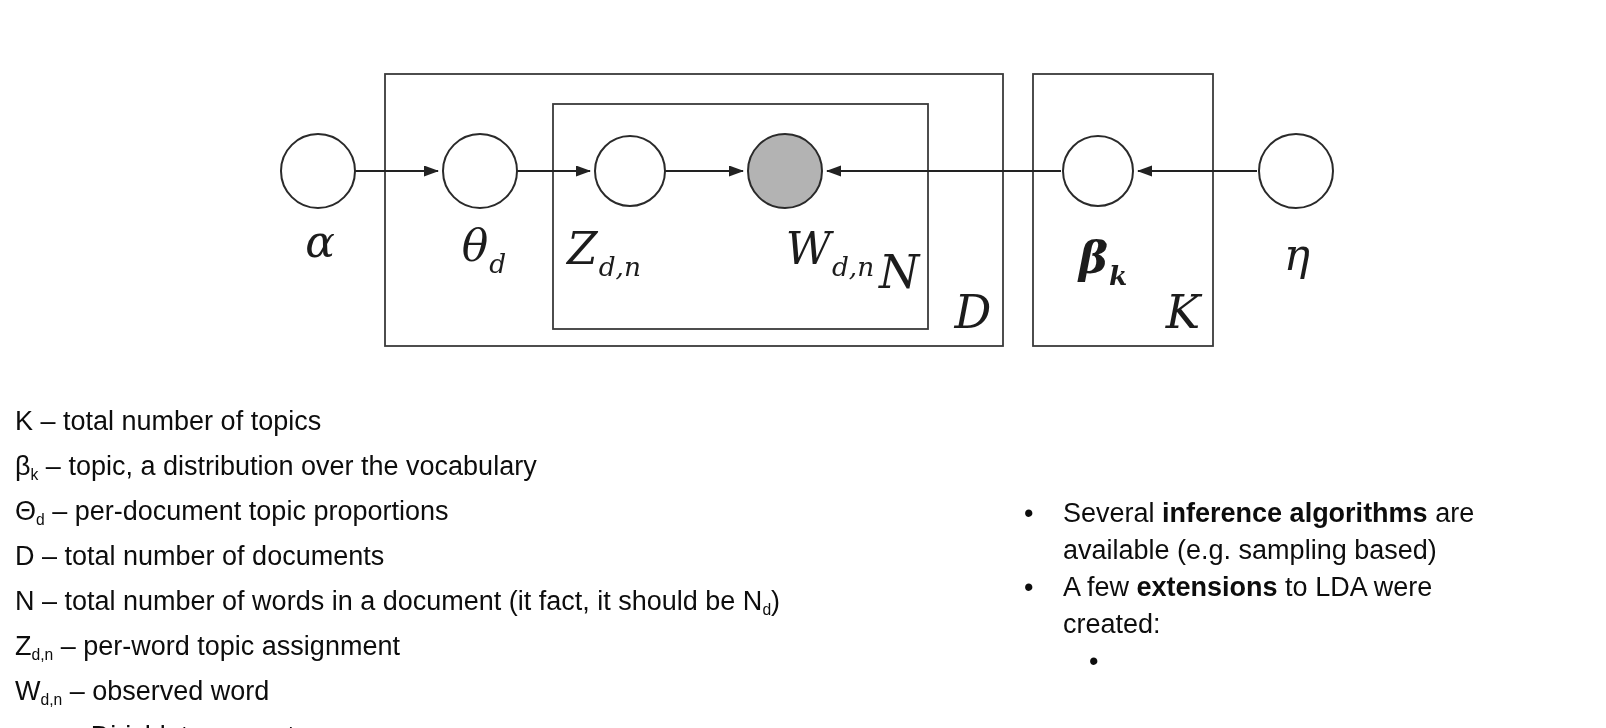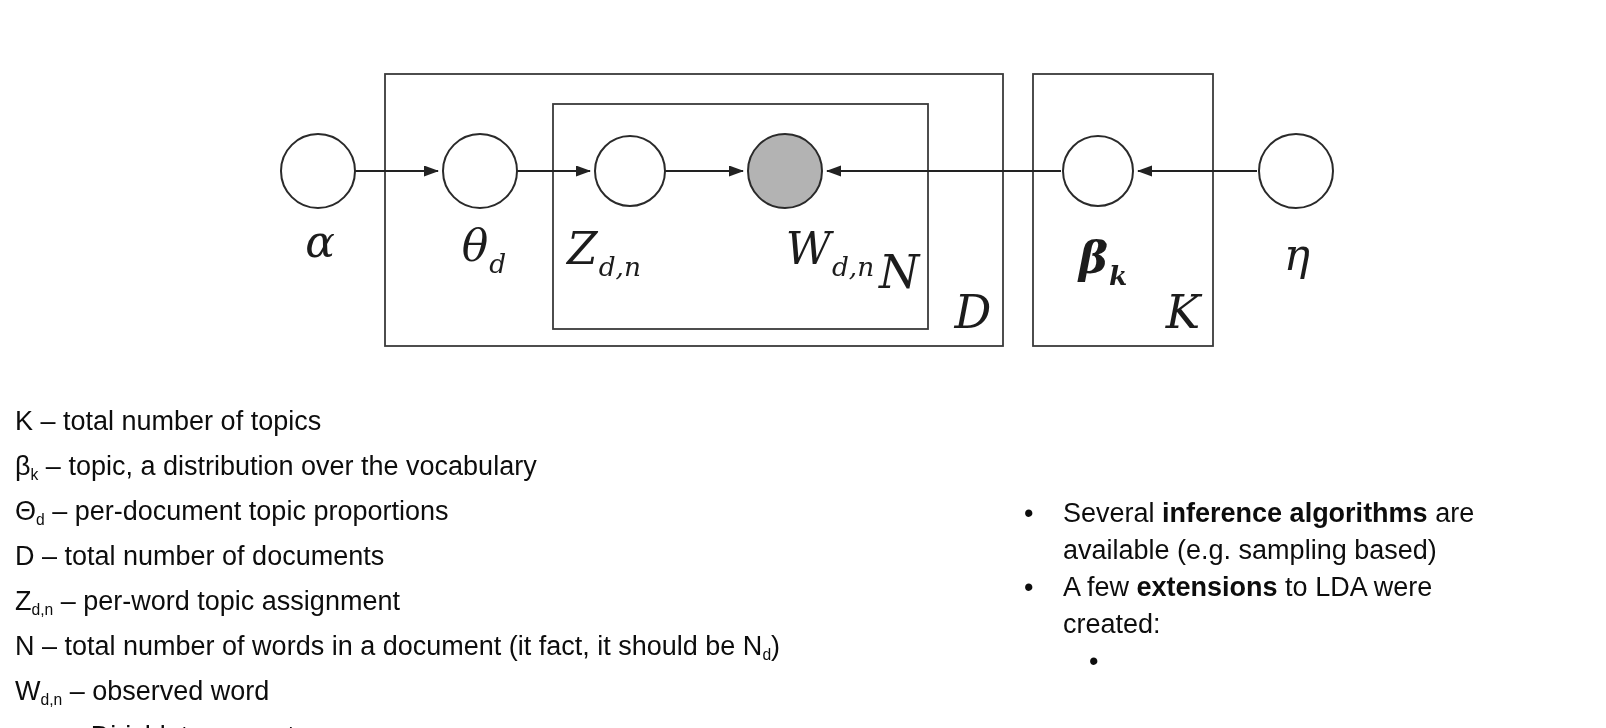--- a/index.html
+++ b/index.html
@@ -85,22 +85,22 @@
 
   <div class="mathlabel plate-label" style="left:973px; top:289px;"><span>D</span></div>
 
   <div class="mathlabel plate-label" style="left:1183px; top:289px;"><span>K</span></div>
 
   <div class="legend">
     <div class="legend-line"><span>K – total number of topics</span><sub></sub><span></span></div>
     <div class="legend-line"><span>β</span><sub>k</sub><span> – topic, a distribution over the vocabulary</span></div>
     <div class="legend-line"><span>Θ</span><sub>d</sub><span> – per-document topic proportions</span></div>
     <div class="legend-line"><span>D – total number of documents</span><sub></sub><span></span></div>
+    <div class="legend-line"><span>N – total number of words in a document (it fact, it should be N</span><sub>d</sub><span>)</span></div>
     <div class="legend-line"><span>Z</span><sub>d,n</sub><span> – per-word topic assignment</span></div>
-    <div class="legend-line"><span>N – total number of words in a document (it fact, it should be N</span><sub>d</sub><span>)</span></div>
     <div class="legend-line"><span>W</span><sub>d,n</sub><span> – observed word</span></div>
     <div class="legend-line"><span>α, η – Dirichlet parameters</span><sub></sub><span></span></div>
   </div>
 
   <div class="bullets">
     <div class="bullet-row lvl1">
       <span class="marker">•</span>
       <span class="btext"><span>Several </span><b>inference algorithms</b><span> are available (e.g. sampling based)</span></span>
     </div>
     <div class="bullet-row lvl1">

